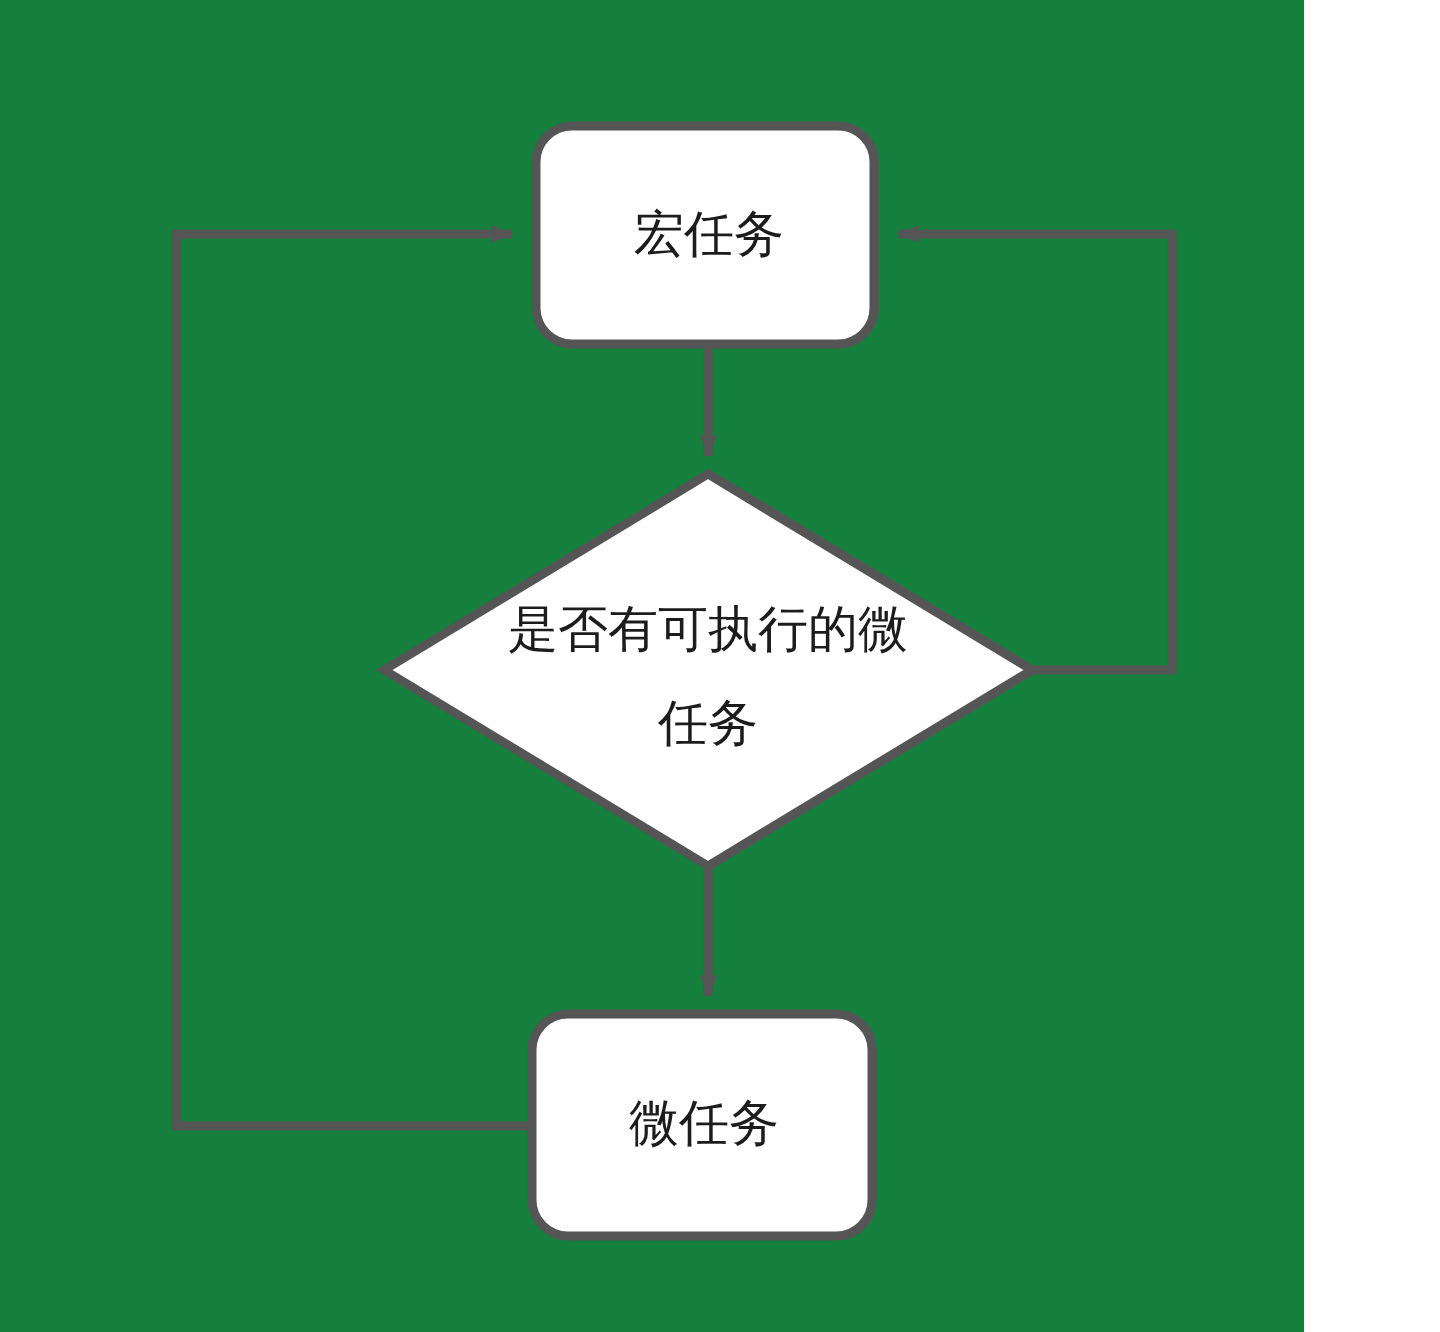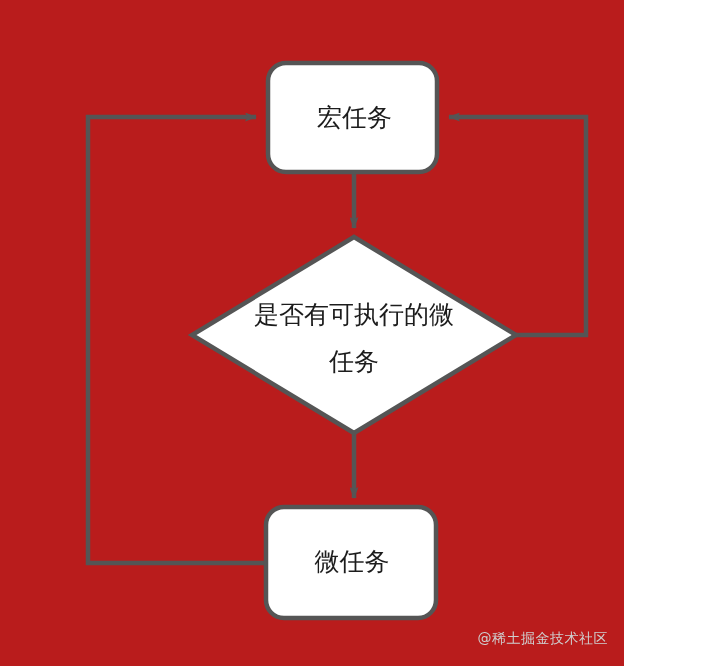--- a/index.html
+++ b/index.html
@@ -7,22 +7,23 @@
     padding: 0;
     background: #ffffff;
   }
   body {
     font-family: "DejaVu Sans", "Liberation Sans", sans-serif;
   }
   #canvas {
     position: relative;
     width: 624px;
     height: 666px;
-    background: #b91c1c;
+    background: #15803d;
     overflow: hidden;
+    padding-left: 28px;
   }
   #flow-svg {
     position: absolute;
     left: 0;
     top: 0;
     width: 720px;
     height: 666px;
   }
   .node-text {
     font-family: "DejaVu Sans", "Liberation Sans", sans-serif;
@@ -81,15 +82,14 @@
       <text class="node-text" x="354" y="316">是否有可执行的微</text>
       <text class="node-text" x="354" y="363">任务</text>
     </g>
 
     <g>
       <rect x="266" y="507" width="170" height="111" rx="18" ry="18" fill="#ffffff" stroke="#555555" stroke-width="4.5"></rect>
       <text class="node-text" x="352" y="563">微任务</text>
     </g>
   </svg>
 
-  <div class="watermark">@稀土掘金技术社区</div>
 
 </div>
 
 </body></html>

